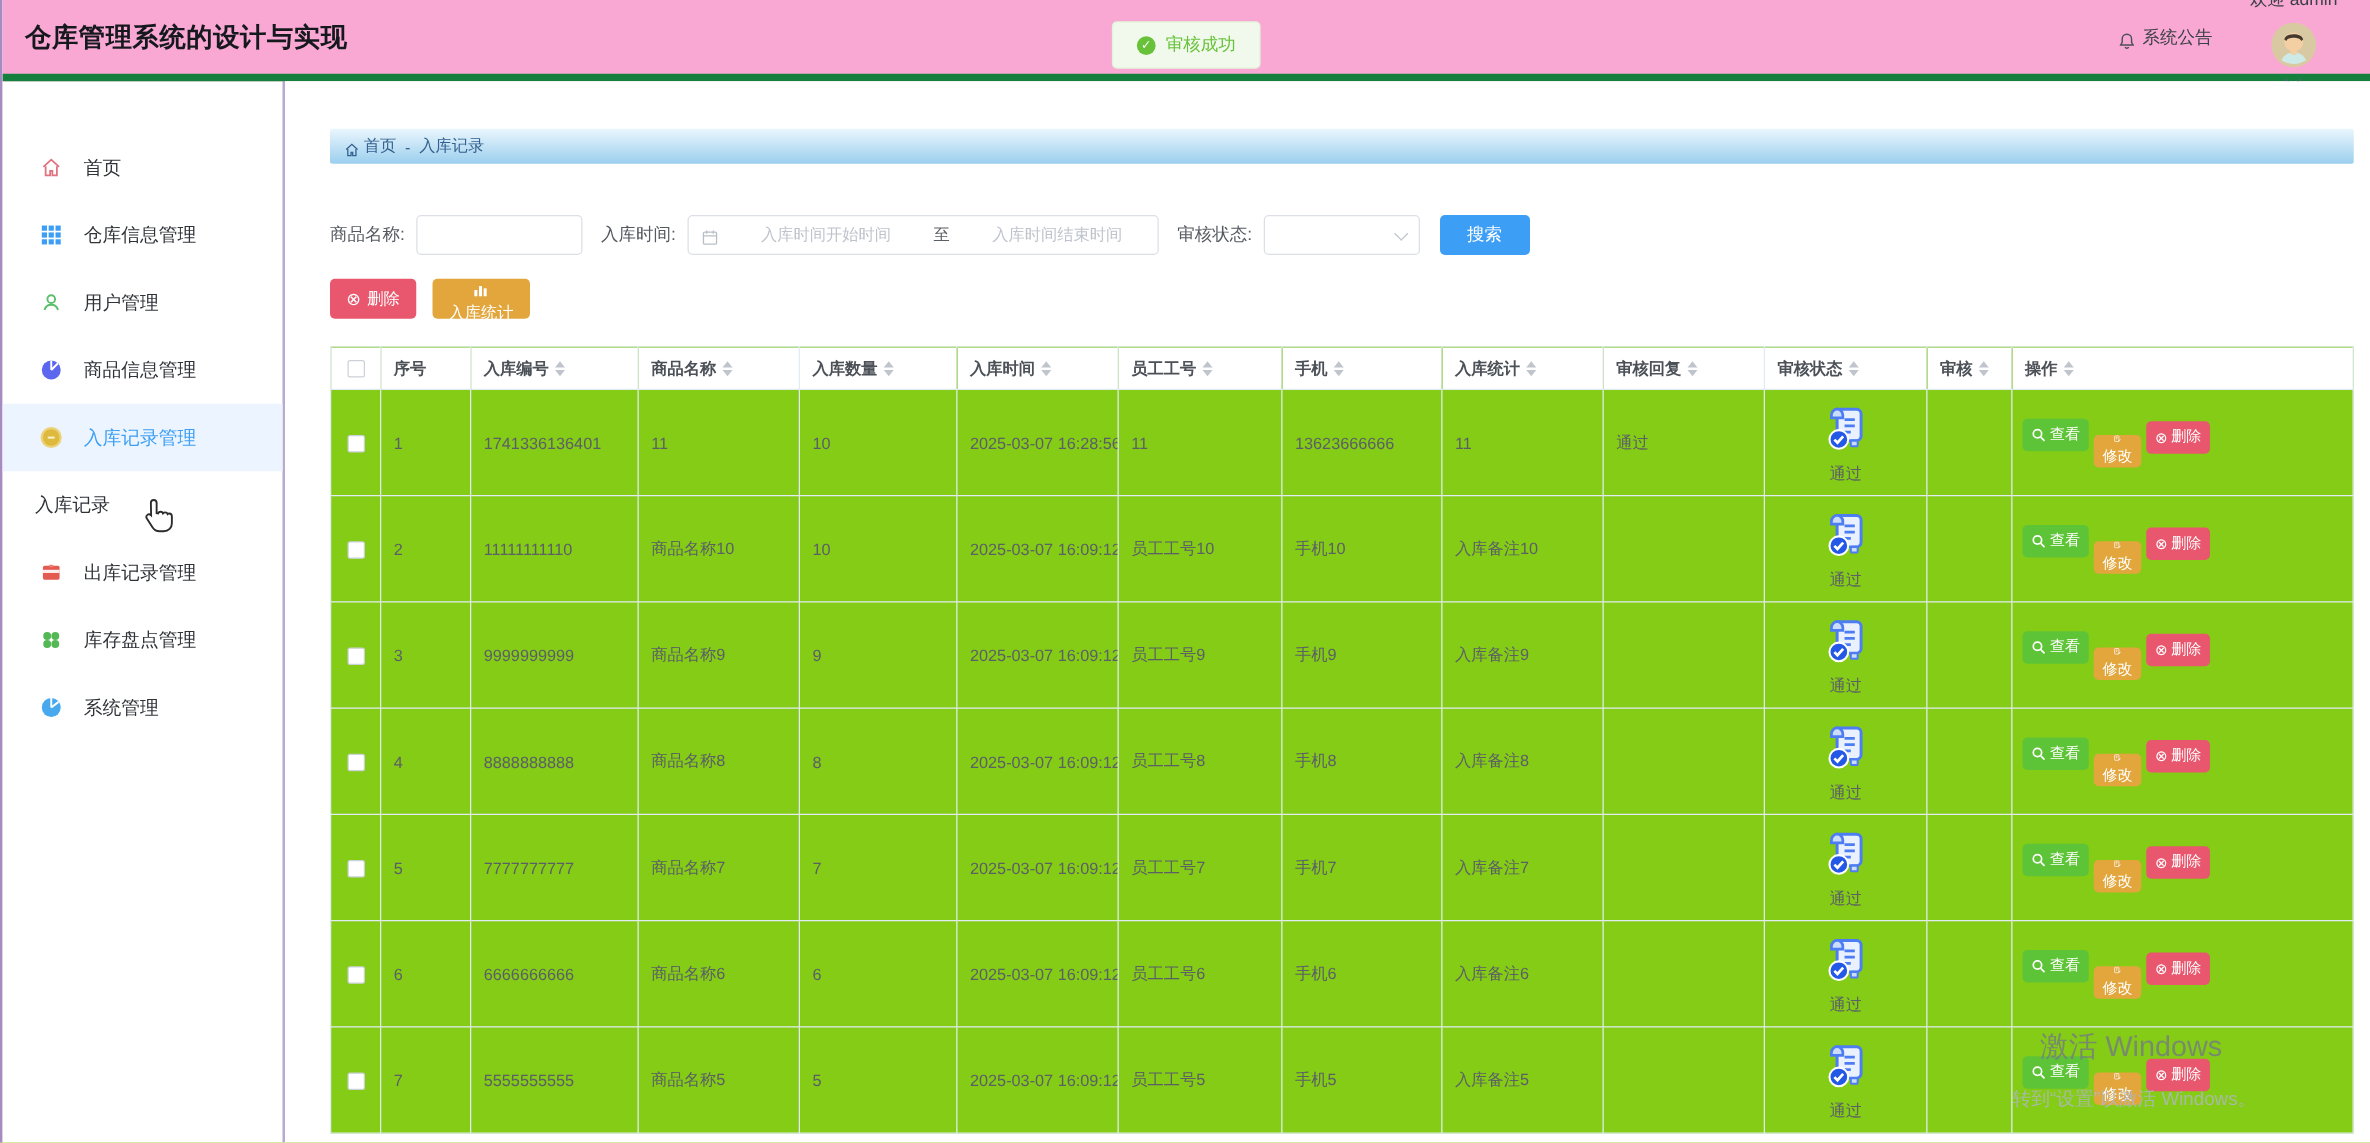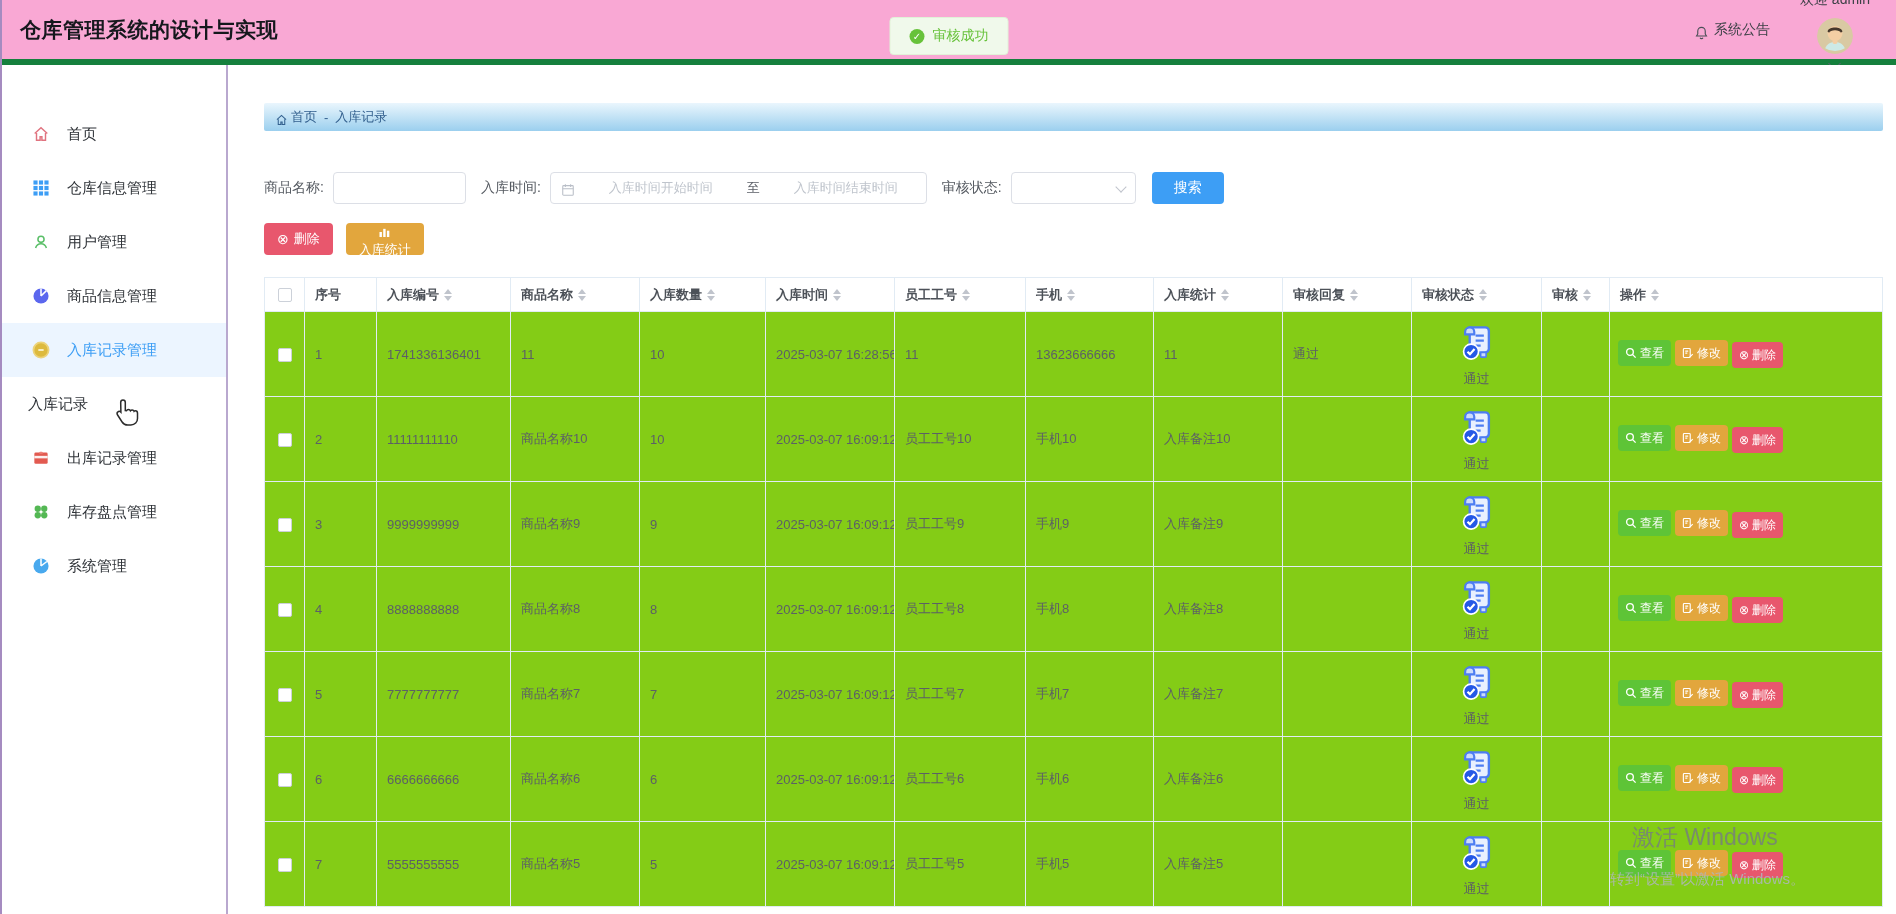--- a/index.html
+++ b/index.html
@@ -61,21 +61,21 @@
   .caret { display:inline-flex; flex-direction:column; gap:2px; margin-left:5px; vertical-align:middle; cursor:pointer; }
   .caret .up { width:0; height:0; border-left:4px solid transparent; border-right:4px solid transparent; border-bottom:5px solid #c0c4cc; }
   .caret .dn { width:0; height:0; border-left:4px solid transparent; border-right:4px solid transparent; border-top:5px solid #c0c4cc; }
   .status-cell { text-align:center; padding:0; }
   .status-icon svg { width:42px; height:42px; }
   .status-text { margin-top:4px; font-size:13px; color:#5c6066; }
   .ops-cell { padding-left:8px; }
   .rbtn { display:inline-flex; align-items:center; gap:3px; border:none; border-radius:4px; color:#fff; font-size:12px; padding:0 7px; height:26px; margin-right:4px; cursor:pointer; }
   .rbtn svg { width:12px; height:12px; }
   .rbtn.green { background:#5ec437; }
-  .rbtn.orange { background:#e2a63d; }
+  .rbtn.orange { background:#e2a63d;flex-direction:column; }
   .rbtn.red { background:#e8576d; }
   .rbtn .ico-x { font-size:12px; }
 
   
   .watermark { position:absolute; left:1608px; top:822px; z-index:50; pointer-events:none; }
   .wm1 { font-size:23px; color:rgba(118,124,130,.8); margin-left:22px; }
   .wm2 { font-size:15px; color:rgba(175,182,189,.85); margin-top:17px; }
   .cursor { position:absolute; left:112px; top:398px; z-index:60; pointer-events:none; }
 </style>
 </head>

